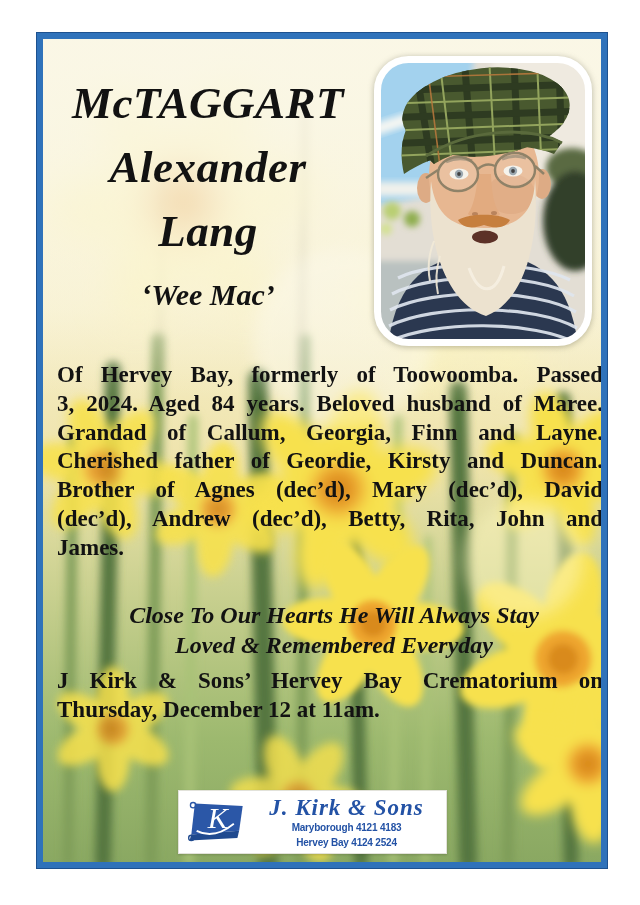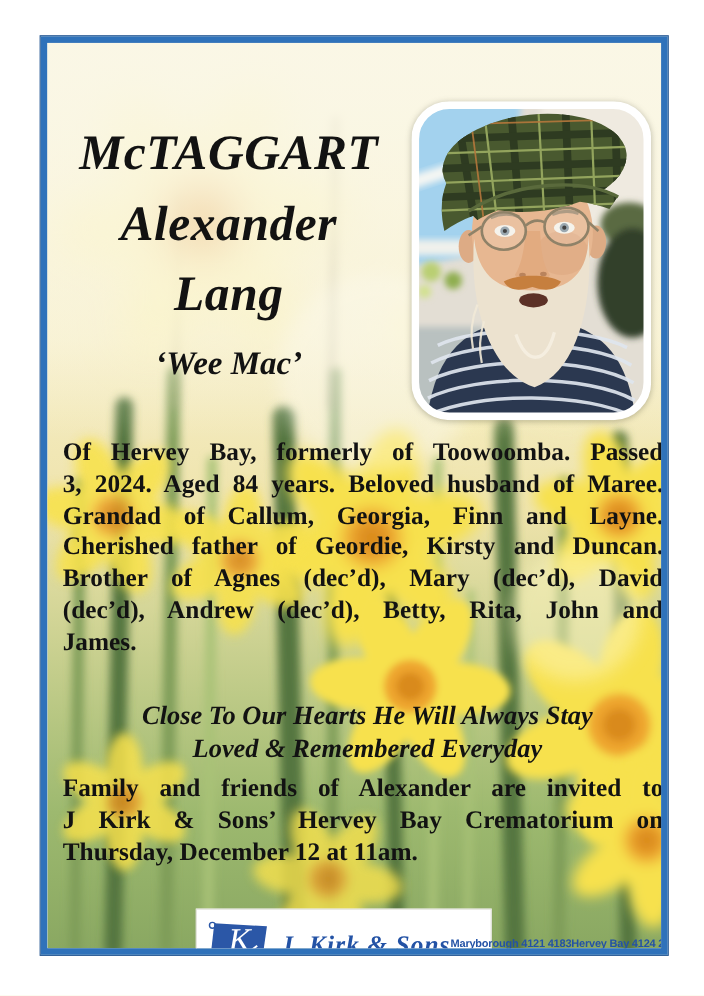--- a/index.html
+++ b/index.html
@@ -10,21 +10,21 @@
     --leaf-light:#a9c277; --cream:#faf6e1;
   }
   html,body{margin:0;padding:0;}
   body{width:640px;height:905px;background:var(--page-bg);position:relative;overflow:hidden;
        font-family:"Liberation Serif","DejaVu Serif",serif;}
   .doc{position:absolute;left:37px;top:33px;width:570px;height:835px;box-sizing:border-box;
        border:6px solid var(--frame-blue);
        box-shadow:0 0 0 1px var(--frame-blue-dark), inset 0 0 0 1px var(--frame-inner-light);
        overflow:hidden;background:var(--cream);}
   .bg{position:absolute;left:0;top:0;width:558px;height:823px;display:block;}
-  .content{position:absolute;left:0;top:0;width:558px;height:757px;margin-top:36px;}
+  .content{position:absolute;left:0;top:0;width:558px;height:757px;}
 
   .title-block{position:absolute;left:0;top:32px;width:330px;text-align:center;color:var(--text);}
   .title-line{font-weight:bold;font-style:italic;font-size:45px;line-height:64px;letter-spacing:0.5px;}
   .nickname{font-weight:bold;font-style:italic;font-size:30px;line-height:56px;margin-top:4px;}
 
   .photo{position:absolute;left:331px;top:17px;width:218px;height:290px;
          filter:drop-shadow(0 1px 3px rgba(60,60,40,.35));}
   .photo svg{display:block;width:218px;height:290px;}
 
   .para{position:absolute;left:14px;width:546px;color:var(--text);font-size:23px;line-height:28.8px;font-weight:bold;}
@@ -33,21 +33,21 @@
   .jline{text-align:justify;text-align-last:justify;white-space:nowrap;}
   .jline.jlast{text-align-last:left;}
 
   .tribute{position:absolute;left:0;top:562px;width:558px;text-align:center;color:var(--text);
            font-weight:bold;font-style:italic;font-size:24px;line-height:29.5px;padding-left:12px;}
 
   .logo-box{position:absolute;left:135px;top:751px;width:269px;height:64px;background:#ffffff;
             border:1px solid #e2e2da;box-sizing:border-box;display:flex;align-items:center;
             padding:3px 8px 3px 7px;gap:7px;box-shadow:0 1px 2px rgba(50,60,40,.25);}
   .emblem{flex:0 0 auto;width:62px;height:50px;}
-  .logo-text{flex:1;display:flex;align-items:center;justify-content:center;color:var(--logo-blue);}
+  .logo-text{flex:1;display:flex;flex-direction:column;align-items:center;justify-content:center;color:var(--logo-blue);}
   .company{font-style:italic;font-weight:bold;font-size:23px;line-height:25px;letter-spacing:1px;white-space:nowrap;}
   .phone{font-family:"Liberation Sans","DejaVu Sans",sans-serif;font-weight:bold;font-size:10px;
          line-height:15px;letter-spacing:-0.2px;white-space:nowrap;}
 
   
   .petals ellipse{fill:var(--daffodil-yellow);}
   .trumpet{fill:var(--trumpet-orange);}
   .trumpet-dark{fill:var(--trumpet-deep);}
   .stem-a{stroke:var(--leaf-green);}
   .stem-b{stroke:var(--leaf-dark);}
@@ -264,21 +264,20 @@
         <div class="jline">(dec’d), Andrew (dec’d), Betty, Rita, John and</div>
         <div class="jline jlast">James.</div>
       </div>
 
     <div class="tribute">
       <div>Close To Our Hearts He Will Always Stay</div>
       <div>Loved &amp; Remembered Everyday</div>
     </div>
 
     <div class="para para2">
-        <div class="jline">Family and friends of Alexander are invited to</div>
         <div class="jline">J Kirk &amp; Sons’ Hervey Bay Crematorium on</div>
         <div class="jline jlast">Thursday, December 12 at 11am.</div>
       </div>
 
     <div class="logo-box">
       <svg class="emblem" viewBox="0 0 70 52" aria-hidden="true">
         <path d="M10,5 L64,8 L60,36 L6,40 Z" fill="var(--emblem-blue)"></path>
         <path d="M6,40 L60,36 L58,44 L4,47 Z" fill="#204a8f"></path>
         <circle cx="8" cy="7" r="3" fill="none" stroke="var(--emblem-blue)" stroke-width="1.5"></circle>
         <circle cx="6" cy="44" r="3" fill="none" stroke="#204a8f" stroke-width="1.5"></circle>

